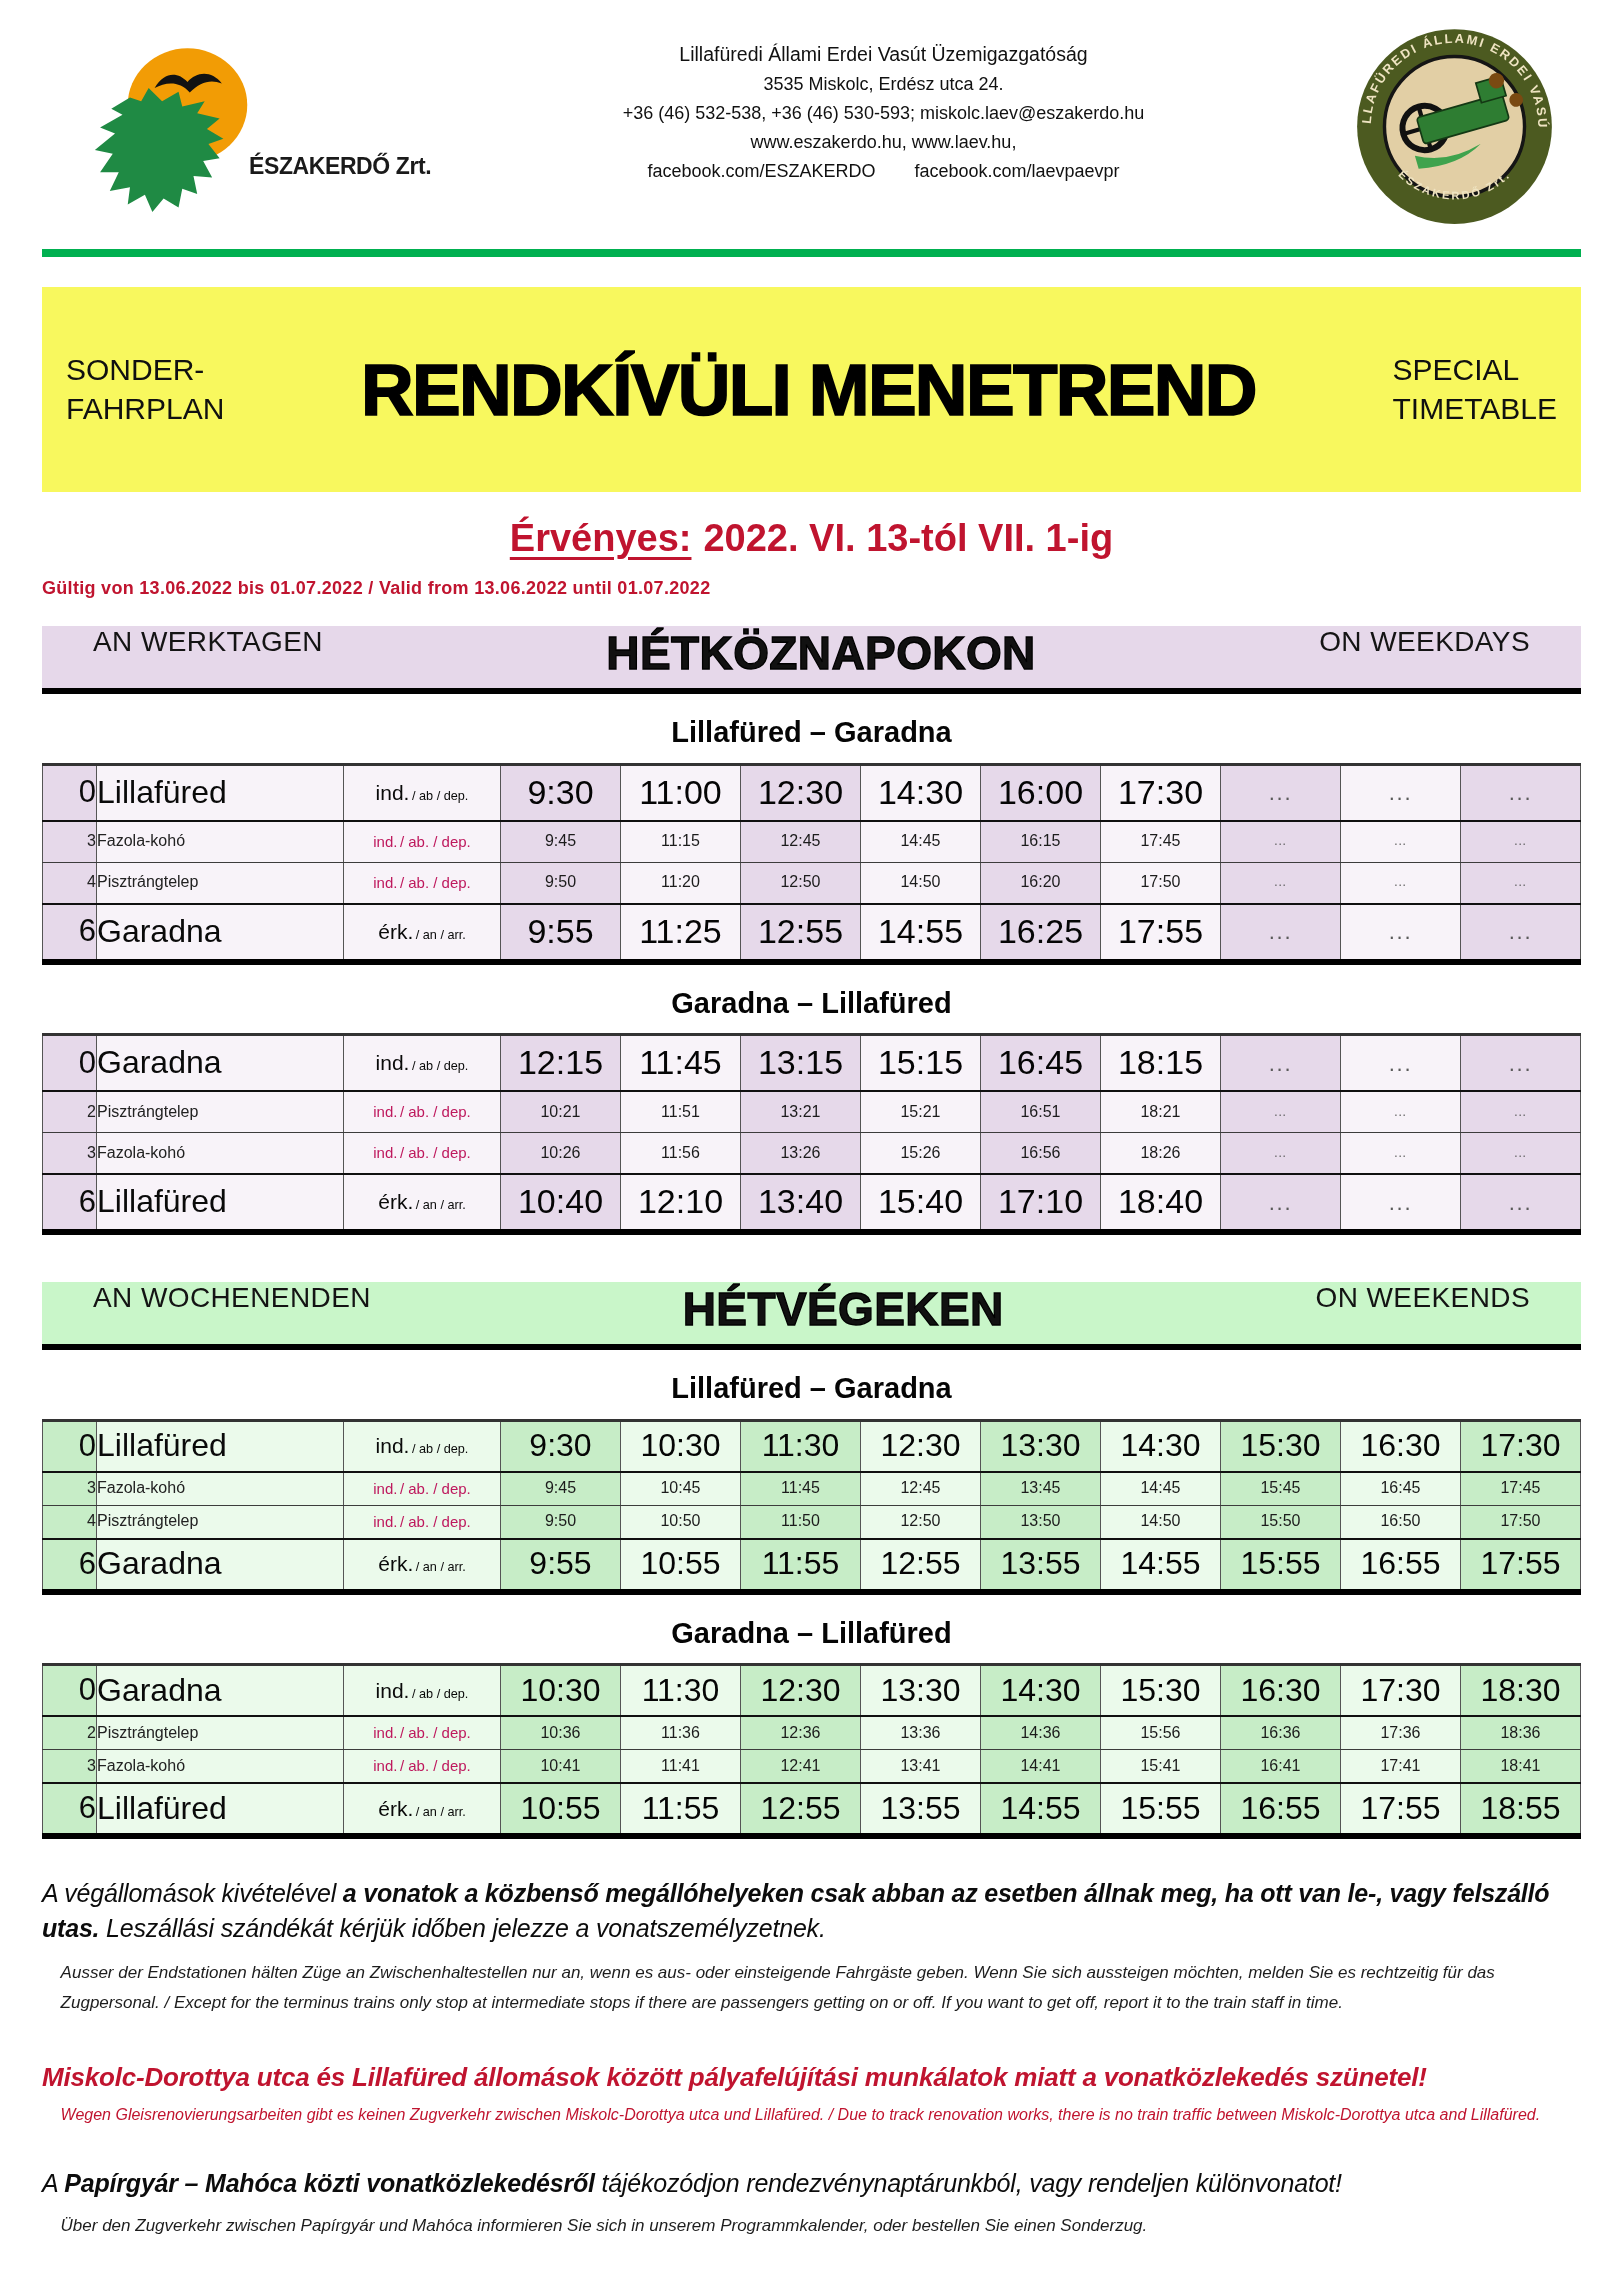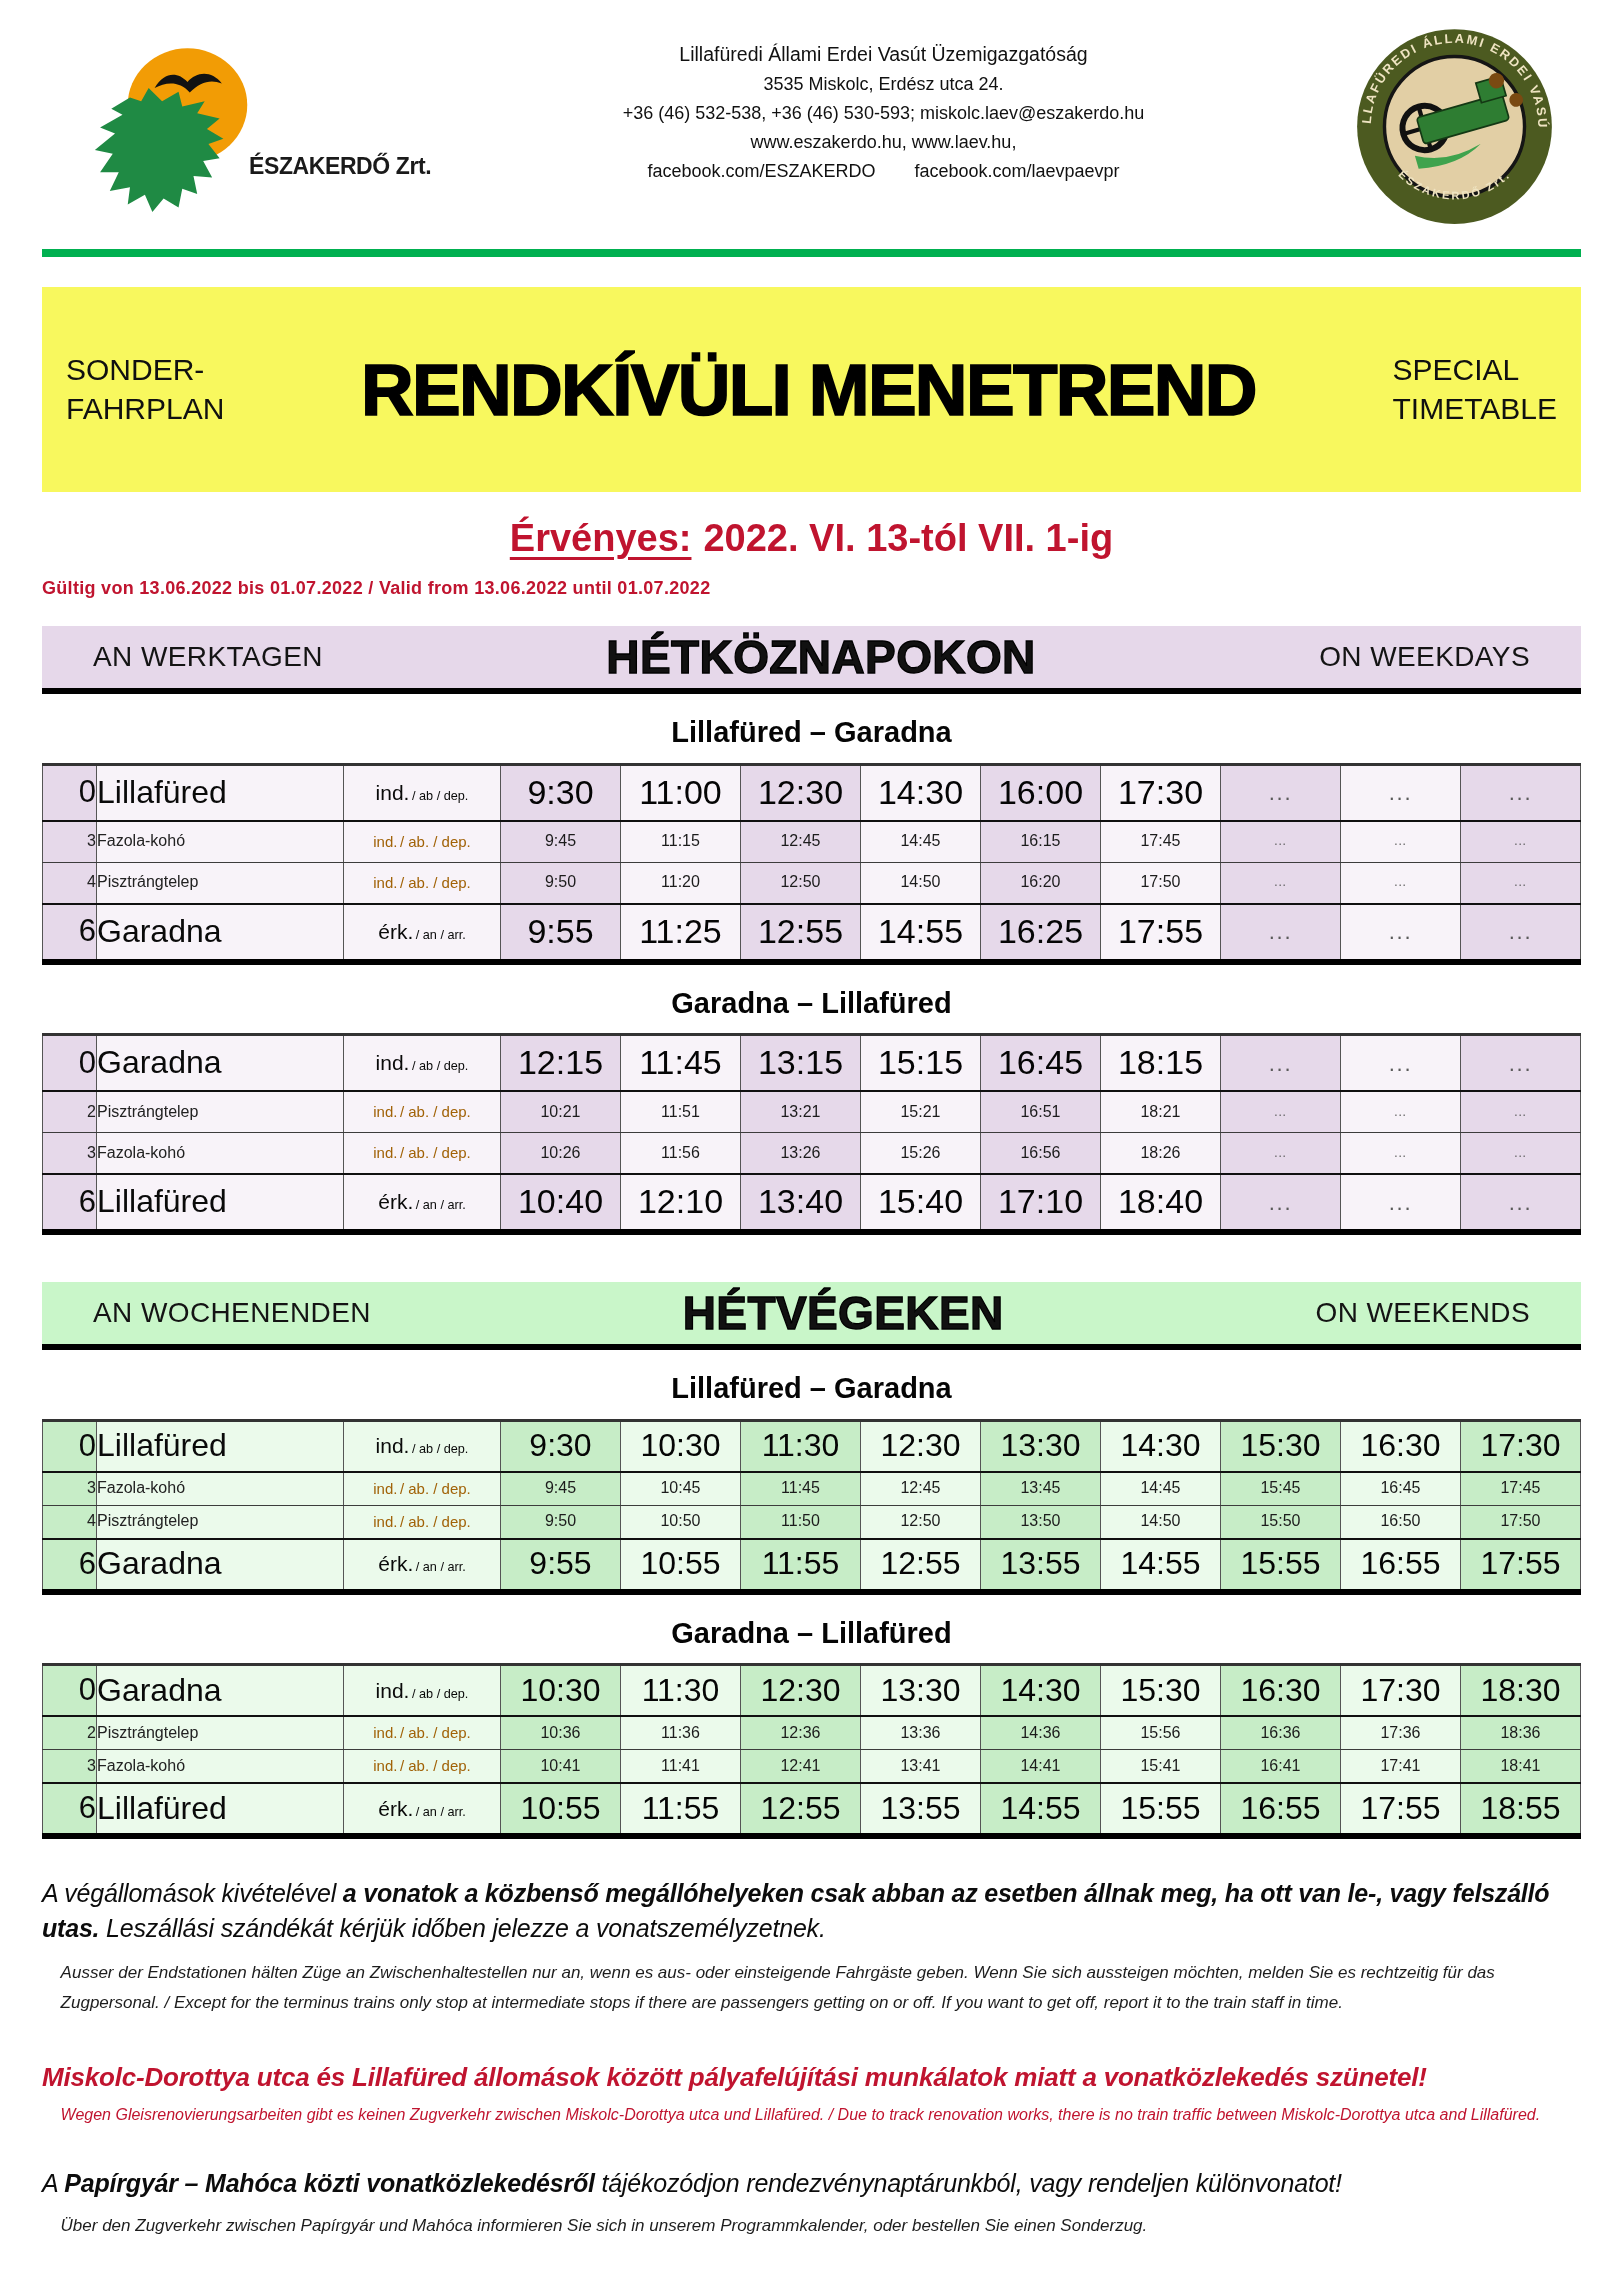--- a/index.html
+++ b/index.html
@@ -28,41 +28,41 @@
   .banner-side.right{text-align:left;}
   .banner-title{font-size:73px;font-weight:bold;letter-spacing:-1.7px;color:#000;-webkit-text-stroke:1.7px #000;white-space:nowrap;}
 
   
   .valid-main{margin-top:25px;text-align:center;font-size:38px;font-weight:bold;color:var(--brand-red,#c0142f);}
   .valid-main .u{text-decoration:underline;text-decoration-thickness:2.5px;text-underline-offset:6px;}
   .valid-main .rest{margin-left:12px;}
   .valid-sub{margin-top:18.6px;font-size:18px;font-weight:bold;color:var(--brand-red,#c0142f);letter-spacing:0.3px;}
 
   
-  .band{display:flex;align-items:center;justify-content:space-between;height:68px;padding:0 51px;box-sizing:border-box;border-bottom:6px solid #000;}
+  .band{display:flex;align-items:flex-start;justify-content:space-between;height:68px;padding:0 51px;box-sizing:border-box;border-bottom:6px solid #000;}
   .band.wd{background:var(--weekday-band,#e6d8ea);margin-top:27px;}
   .band.we{background:var(--weekend-band,#c9f6c9);margin-top:47px;}
   .band-side{font-size:28px;color:#141414;letter-spacing:0.4px;white-space:nowrap;}
   .band-center{font-size:46px;font-weight:bold;-webkit-text-stroke:1.3px #000;letter-spacing:0.4px;white-space:nowrap;}
 
   .tbl-title{text-align:center;font-size:29px;font-weight:bold;margin:22px 0 13.5px 0;color:#050505;}
 
   
   table.tt{width:100%;border-collapse:collapse;table-layout:fixed;border:1.7px solid #555;border-top:3.4px solid #333;border-bottom:6px solid #000;}
   table.tt td{border-left:1.7px solid #555;border-right:1.7px solid #555;padding:0;vertical-align:middle;line-height:1.05;}
   .row-big td{border-top:2.5px solid #101010;border-bottom:2.5px solid #101010;height:54px;}
   .row-small td{border-top:1.7px solid #3c3c3c;border-bottom:1.7px solid #3c3c3c;height:40px;}
   .we .row-big td{height:49px;}
   .we .row-small td{height:32px;}
   col.c-km{width:54px;} col.c-st{width:247px;} col.c-lb{width:157px;}
   td.km{text-align:right;padding-right:7.6px;font-size:16px;color:#222;}
   .row-big td.km{font-size:31px;color:#0a0a0a;}
   td.station{text-align:left;padding-left:10px;font-size:16px;color:#222;white-space:nowrap;overflow:hidden;}
   .row-big td.station{font-size:32px;color:#0a0a0a;}
-  td.lbl{text-align:center;white-space:nowrap;font-size:15px;color:#a16207;}
+  td.lbl{text-align:center;white-space:nowrap;font-size:15px;color:#be185d;}
   .row-big td.lbl{color:#0a0a0a;}
   .row-big td.lbl .lm{font-size:21px;}
   .row-big td.lbl .lr{font-size:12.7px;margin-left:2.5px;}
   .row-small td.lbl .lm,.row-small td.lbl .lr{font-size:15px;}
   .row-small td.lbl .lr{margin-left:2.5px;}
   td.time{text-align:center;font-size:16px;color:#1c1c1c;}
   .row-big td.time{font-size:34px;color:#050505;}
   .we .row-big td.time{font-size:32px;}
   td.time.dots{color:#5a5a5a;}
   .row-big td.time.dots{font-size:22px;letter-spacing:1.7px;}

